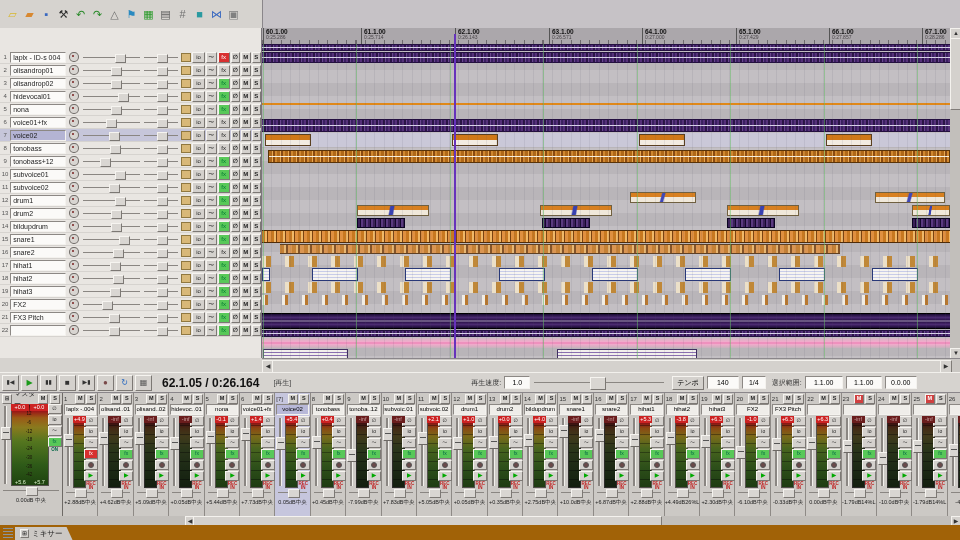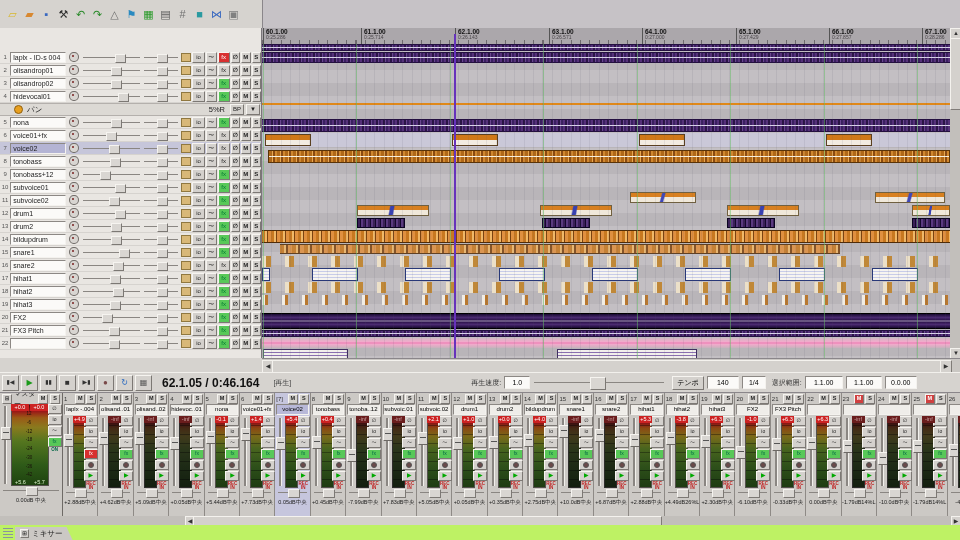--- a/index.html
+++ b/index.html
@@ -136,21 +136,21 @@
 background:linear-gradient(to bottom,#4a0808 0,#9a1818 8%,#9a5a16 16%,#8a7a1e 28%,#55761f 45%,#2e5a18 75%,#1e420f 100%);}
 #mscale{position:absolute;left:13px;width:32px;top:8px;bottom:8px;display:flex;flex-direction:column;justify-content:space-between;z-index:2;}
 #mscale div{font-size:4.5px;line-height:4.5px;color:#1a120a;text-align:center;}
 #mpeaks{position:absolute;left:11px;top:0;width:38px;height:7px;display:flex;z-index:3;}
 #mpeaks div{flex:1;font-size:5.5px;line-height:7px;text-align:center;background:#cc2222;color:#fff;margin-right:1px;}
 #mrms{position:absolute;left:11px;bottom:0;width:38px;display:flex;z-index:3;}
 #mrms div{flex:1;font-size:5.5px;line-height:7px;text-align:center;color:#d8f0c8;}
 #mbtns{position:absolute;right:1px;top:0;width:13px;display:flex;flex-direction:column;gap:1px;align-items:center;}
 #mixer-hscroll{left:0;top:516px;width:960px;height:9px;background:#c2bfbb;}
 
-#docker{left:0;top:525px;width:960px;height:15px;background:#bef264;display:flex;align-items:flex-end;}
+#docker{left:0;top:525px;width:960px;height:15px;background:#a16207;display:flex;align-items:flex-end;}
 #docker .grip{width:10px;height:11px;margin:0 2px 1px 3px;background:repeating-linear-gradient(to bottom,#8a949e 0 1px,transparent 1px 3px);}
 #dtab{height:13px;background:#cbc8c4;color:#222;font-size:7.5px;line-height:13px;padding:0 10px 0 5px;display:flex;align-items:center;gap:3px;clip-path:polygon(0 0,calc(100% - 6px) 0,100% 100%,0 100%);}
 </style>
 </head>
 <body>
 
 <div id="app">
   <div id="toolbar" class="abs">
       <div class="tbico" style="color: rgb(216, 184, 48);">▱</div>
       <div class="tbico" style="color: rgb(216, 136, 48);">▰</div>
@@ -243,27 +243,20 @@
             <span class="line"></span>
             <span class="hndl" style="left: 13px;"></span>
           </span>
           <span class="fold"></span>
           <span class="chip io">io</span>
           <span class="chip env">〜</span>
           <span class="chip fx fxg">fx</span>
           <span class="chip sq">∅</span>
           <span class="chip sq">M</span>
           <span class="chip sq">S</span>
-        </div>
-        <div class="erow">
-          <span class="edot"></span>
-          <span>パン</span>
-          <span style="margin-left: auto; margin-right: 4px;">5%R</span>
-          <span class="chip" style="width: 12px; margin-right: 1px;">BP</span>
-          <span class="chip" style="width: 12px; margin-right: 1px;">▼</span>
         </div>
         <div class="trow">
           <span class="tnum">5</span>
           <span class="tname">nona</span>
           <span class="recarm"></span>
           <span class="slider vslid">
             <span class="line"></span>
             <span class="hndl" style="left: 28.6px;"></span>
           </span>
           <span class="slider pslid">
@@ -715,21 +708,21 @@
     <span id="tp-buttons" style="display:flex">
         <span class="tpb" style="color: rgb(51, 51, 51); font-size: 6px;">▮◀</span>
         <span class="tpb" style="color: rgb(26, 154, 26); font-size: 8px;">▶</span>
         <span class="tpb" style="color: rgb(51, 51, 51); font-size: 6px;">▮▮</span>
         <span class="tpb" style="color: rgb(51, 51, 51); font-size: 8px;">■</span>
         <span class="tpb" style="color: rgb(51, 51, 51); font-size: 6px;">▶▮</span>
         <span class="tpb" style="color: rgb(122, 74, 74); font-size: 8px;">●</span>
         <span class="tpb" style="color: rgb(42, 106, 192); font-size: 8px;">↻</span>
         <span class="tpb" style="color: rgb(85, 85, 85); font-size: 8px;">▦</span>
       </span>
-    <span id="ttime">62.1.05 / 0:46.164</span>
+    <span id="ttime">62.1.05 / 0:26.164</span>
     <span id="tstate">[再生]</span>
     <span class="tlabel" style="margin-left:180px">再生速度:</span>
     <span class="tbox" style="width:24px">1.0</span>
     <span id="rateslider">
         <span class="line"></span>
         <span class="hndl"></span>
       </span>
     <span id="tempobtn">テンポ</span>
     <span class="tbox" style="width:30px">140</span>
     <span class="tbox" style="width:22px">1/4</span>

